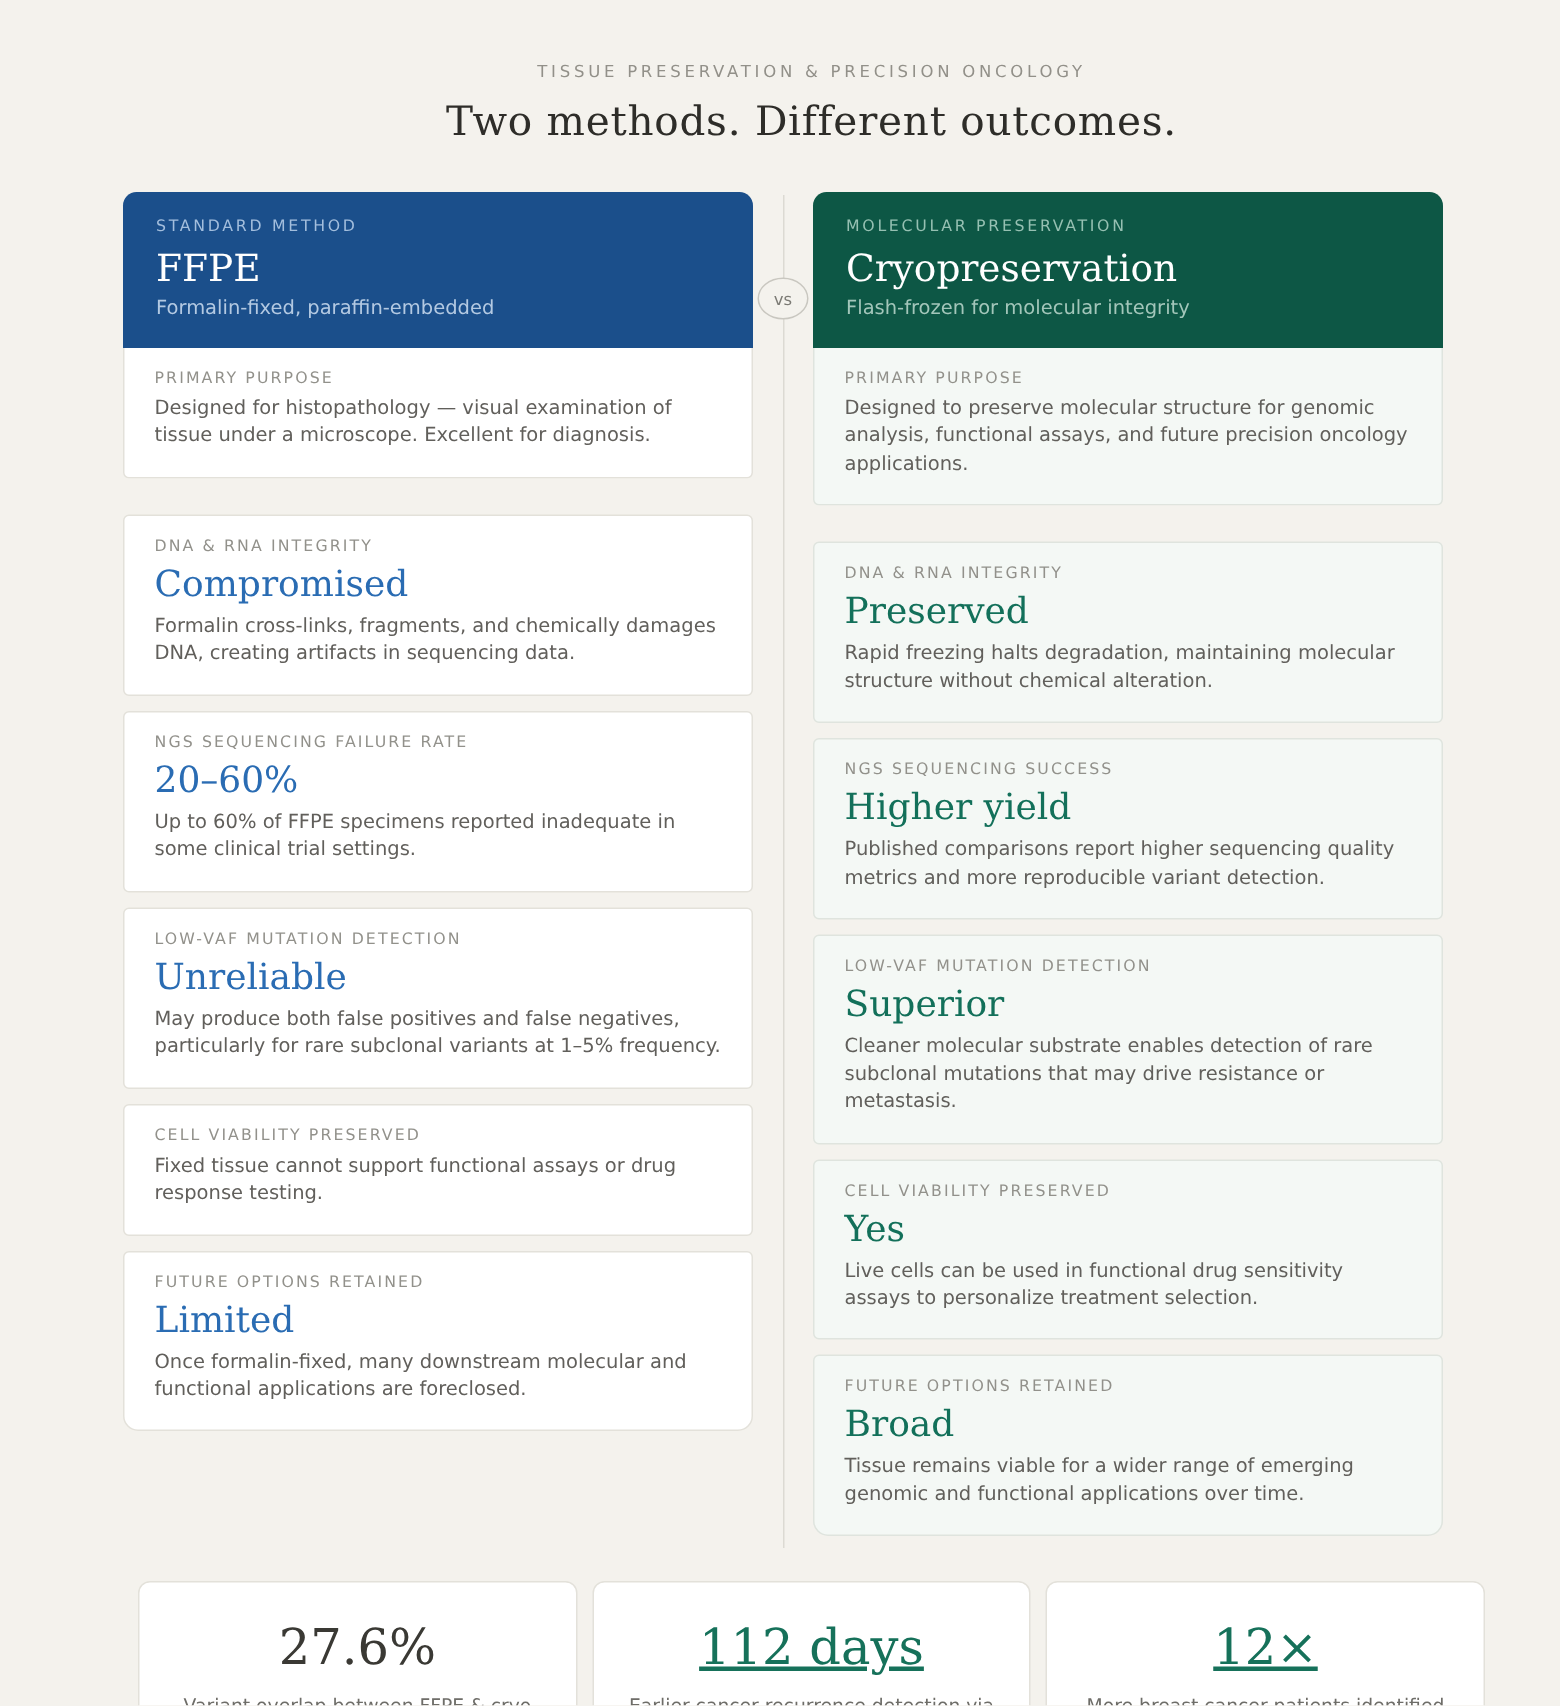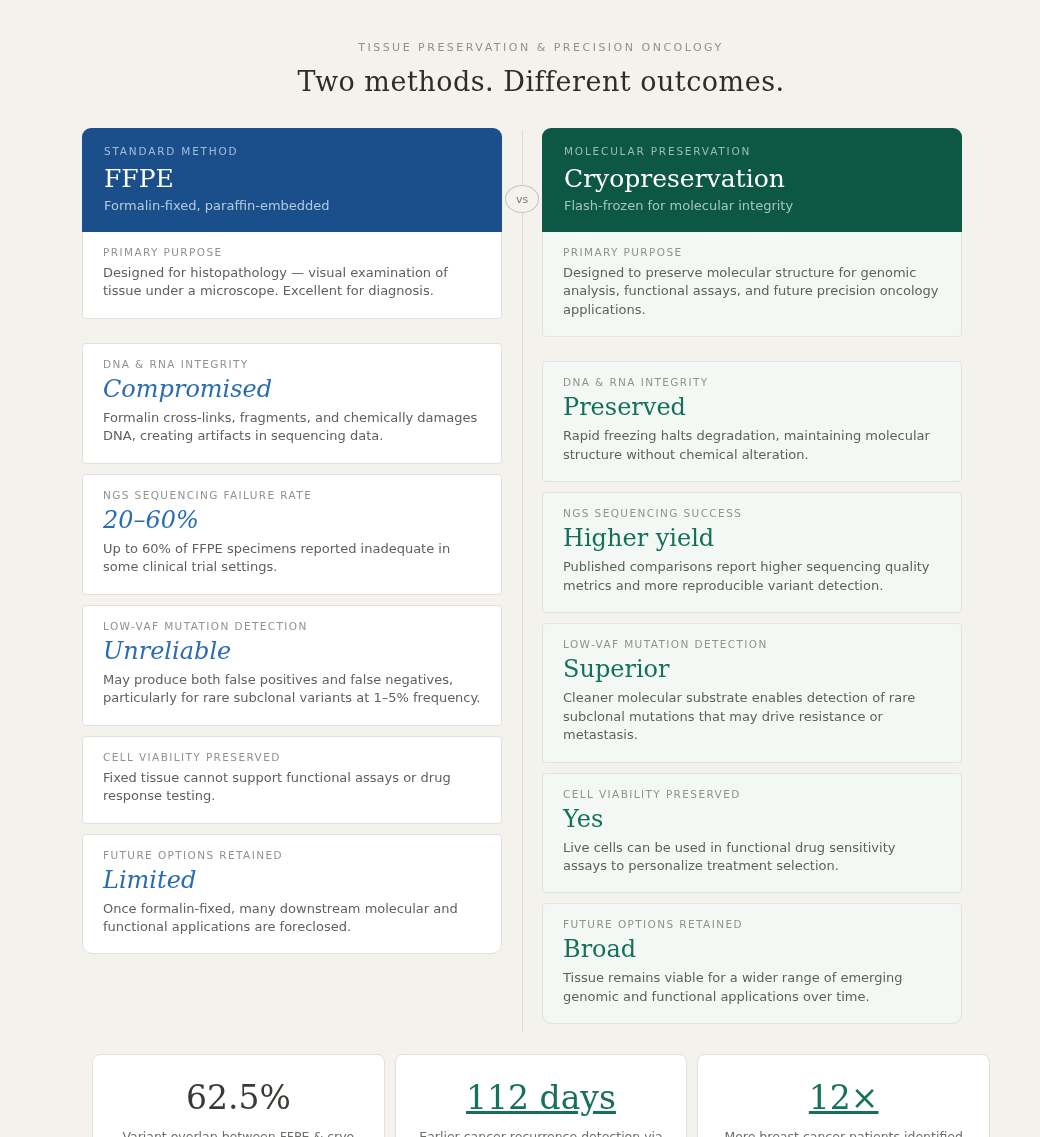--- a/index.html
+++ b/index.html
@@ -65,21 +65,21 @@
     border-radius:4px;
     padding:14px 20px 17px 20px;
     margin-bottom:10px;
   }
   .head-sec { border-top:none; border-radius:0 0 4px 4px; margin-bottom:24px; }
   .last-sec { border-radius:4px 4px 10px 10px; }
   .col-right .sec { background:#f4f8f5; border-color:#dfe4de; }
 
   .sec-label { font-size:10.5px; letter-spacing:1.4px; color:#92918b; }
   .verdict { font-size:24px; margin-top:5px; font-weight:500; }
-  .verdict.blue-accent { color:#2a6cb3;font-style:italic; }
+  .verdict.blue-accent { color:#2a6cb3; }
   .verdict.green-accent { color:#13705a; }
   .sec-text { font-size:13px; line-height:1.42; color:#615f5b; margin-top:6px; }
 
   
   .stats {
     margin:20px 50px 0 50px;
     display:grid; grid-template-columns:repeat(3,1fr); gap:10px;
   }
   .stat-card {
     background:#ffffff; border:1px solid #e3e1da; border-radius:8px;
@@ -170,21 +170,21 @@
       <div class="sec last-sec">
         <div class="sec-label">FUTURE OPTIONS RETAINED</div>
         <div class="verdict serif green-accent">Broad</div>
         <p class="sec-text">Tissue remains viable for a wider range of emerging genomic and functional applications over time.</p>
       </div>
     </section>
   </div>
 
   <div class="stats">
     <div class="stat-card">
-      <div class="stat-value serif">62.5%</div>
+      <div class="stat-value serif">27.6%</div>
       <div class="stat-caption"><span>Variant overlap between FFPE &amp; cryo samples from the </span></div>
     </div>
     <div class="stat-card">
       <div class="stat-value serif green-accent">112 days</div>
       <div class="stat-caption">Earlier cancer recurrence detection via low-VAF liquid biopsy vs. imaging</div>
     </div>
     <div class="stat-card">
       <div class="stat-value serif green-accent">12×</div>
       <div class="stat-caption">More breast cancer patients identified as therapy-eligible with improved low-VAF detection</div>
     </div>

